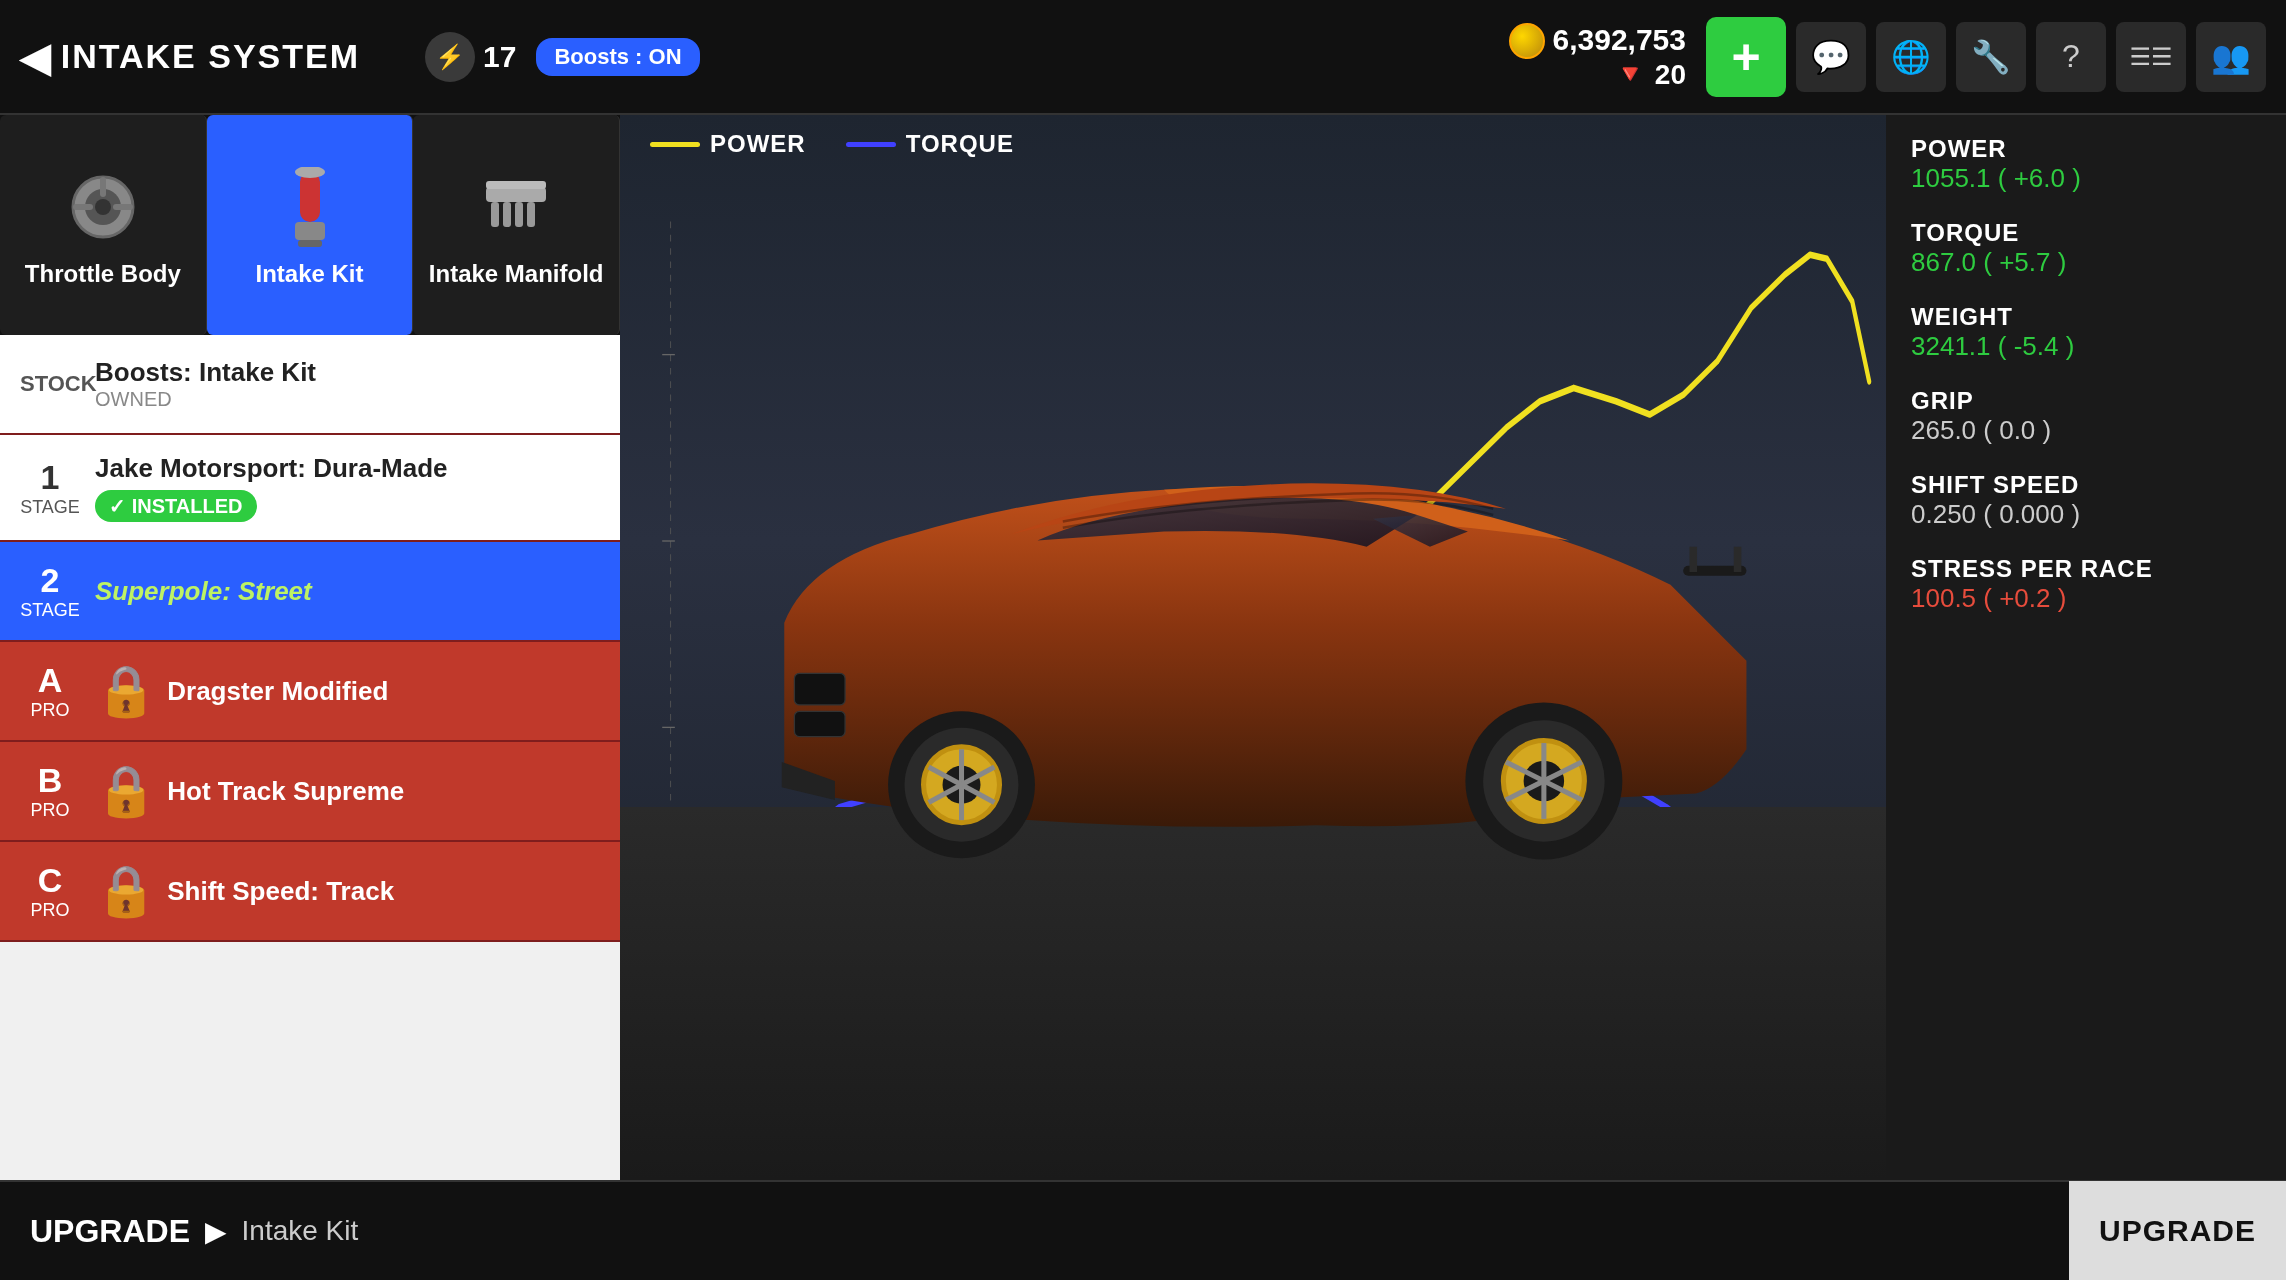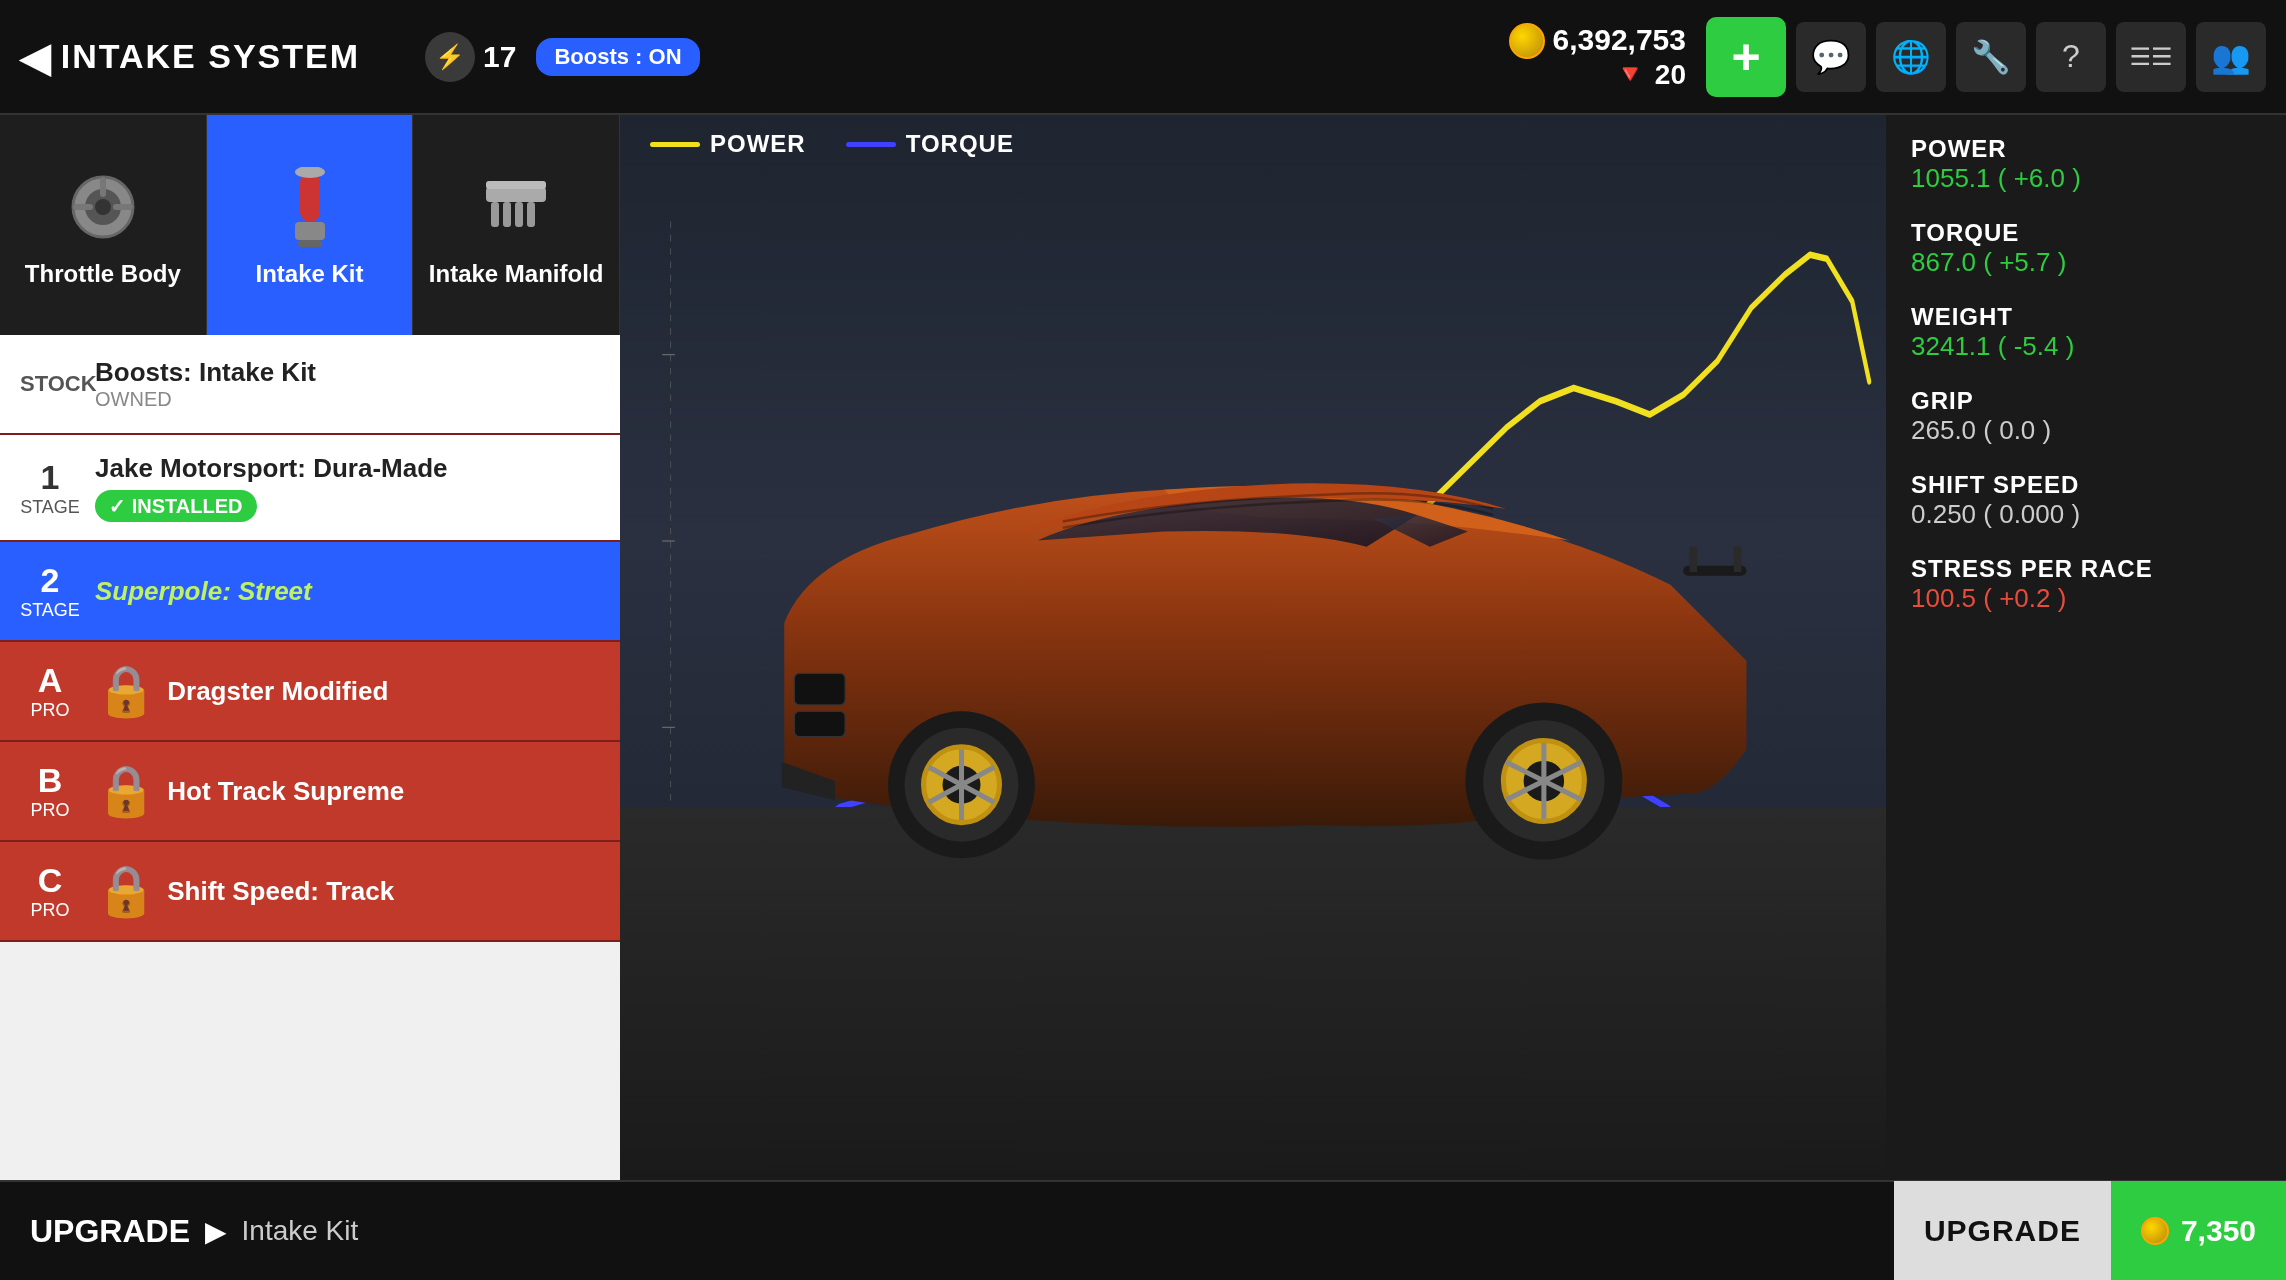--- a/index.html
+++ b/index.html
@@ -148,20 +148,21 @@
     .tab-item {
       flex: 1;
       display: flex;
       flex-direction: column;
       align-items: center;
       justify-content: center;
       cursor: pointer;
       border-right: 1px solid #333;
       padding: 10px;
       position: relative;
+      border-radius: 6px;
     }
     .tab-item.active {
       background: #2a5fff;
     }
     .tab-item:not(.active) {
       background: #1e1e1e;
     }
     .tab-icon {
       width: 90px;
       height: 90px;
@@ -726,18 +727,14 @@
 </div>
 
 <div class="bottom-bar">
   <div class="upgrade-label-left">
     <span class="upgrade-text">UPGRADE</span>
     <span class="play-icon">▶</span>
     <span class="upgrade-item-name">Intake Kit</span>
   </div>
   <div class="upgrade-btn-right">
     <div class="upgrade-btn-text">UPGRADE</div>
-    <div class="upgrade-btn-cost">
-      <div class="coin-icon" style="width:28px;height:28px;"></div>
-      <span>7,350</span>
-    </div>
   </div>
 </div>
 
 </body></html>

